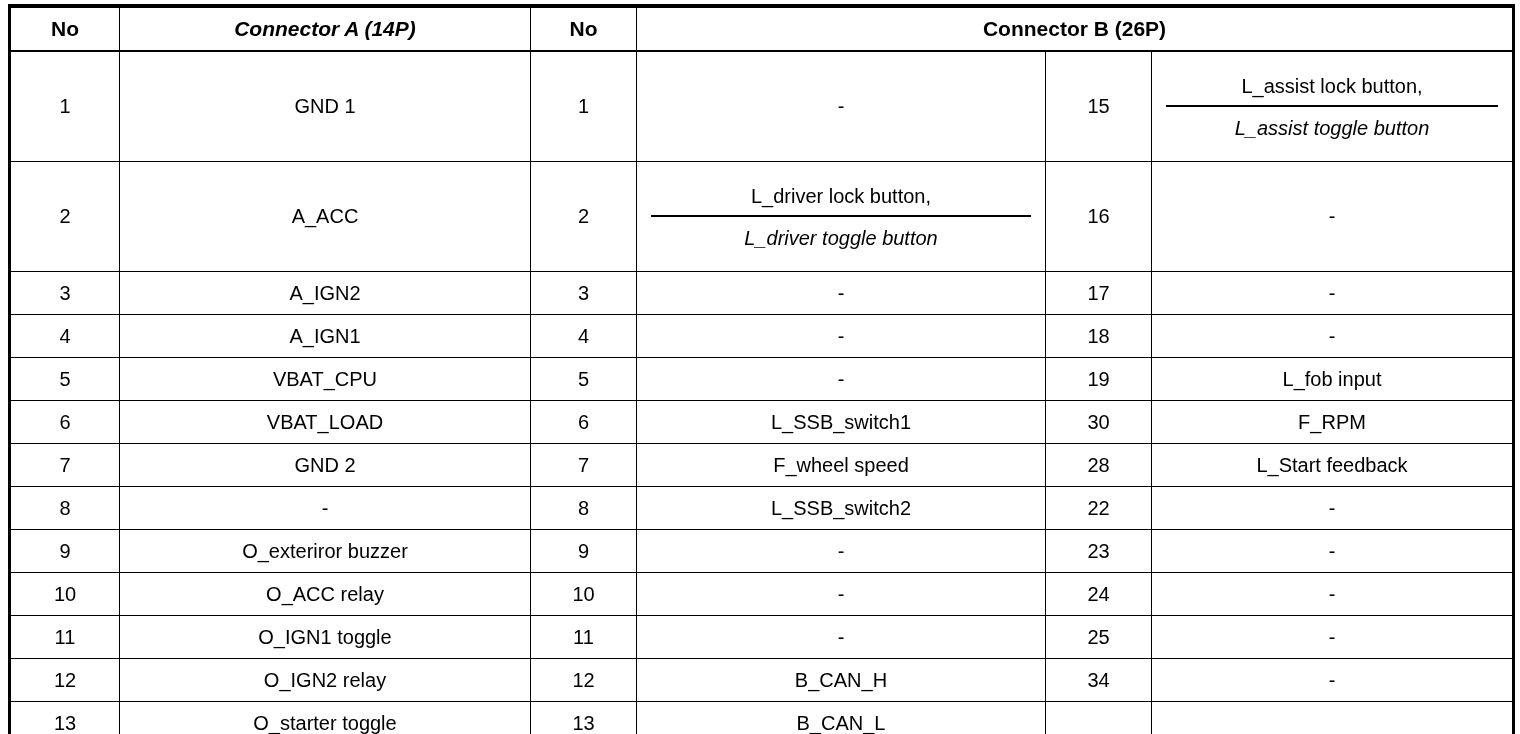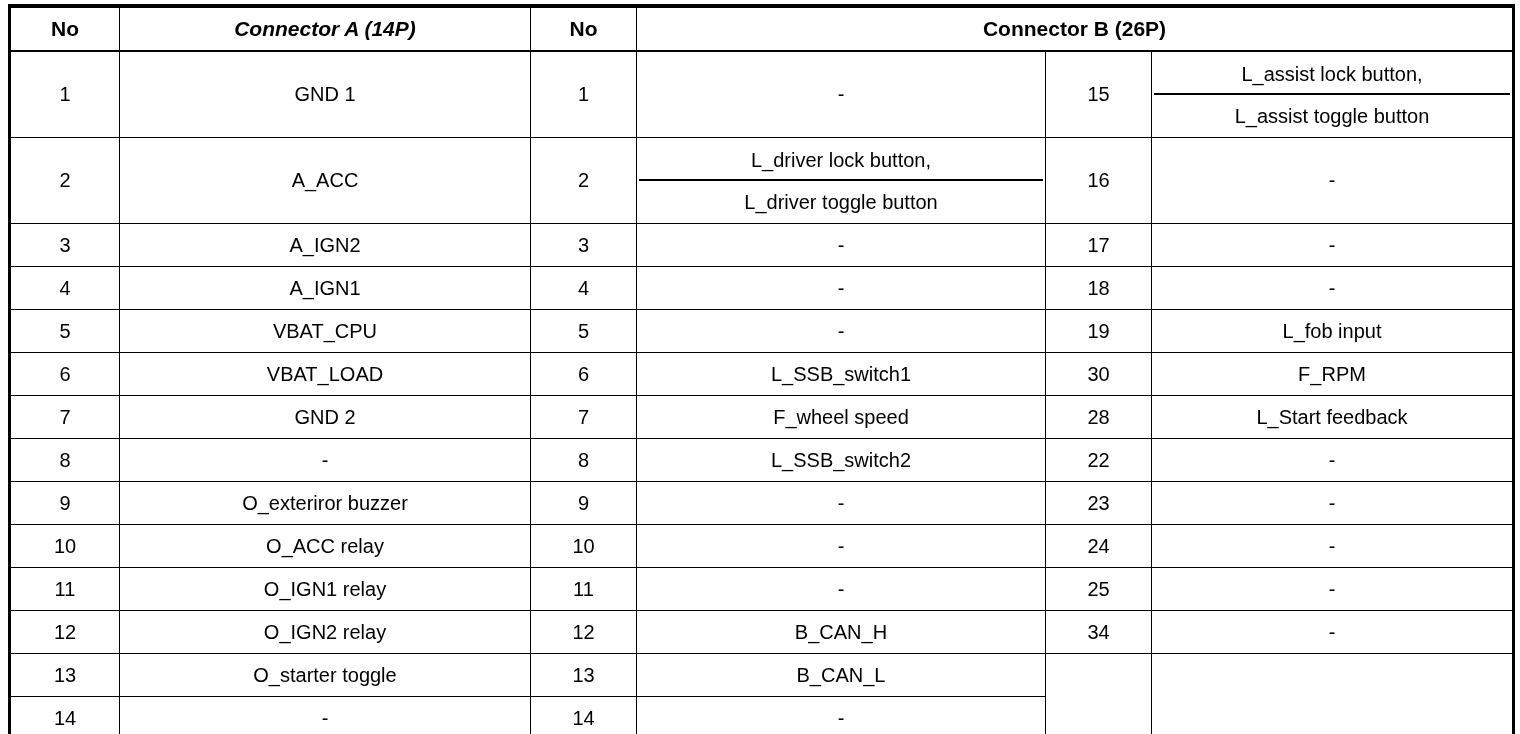--- a/index.html
+++ b/index.html
@@ -65,34 +65,35 @@
   col.c-name-b1{ width: 409px; }
   col.c-no-b2  { width: 106px; }
   col.c-name-b2{ width: 362px; }
 
   
   tr.tall td { height: 85px; }
   tr.norm td { height: 42px; }
 
   
   .split {
-    padding: 0 !important;
+    padding: 12px !important;
   }
   .split .line {
     height: 42px;
     line-height: 42px;
     box-sizing: border-box;
     padding: 0 6px;
   }
   .split .line.top {
     border-bottom: 2px solid #000;
     margin: 0 2px;
   }
   .split .line.bot {
     margin: 0 2px;
+    font-style: italic;
   }
 
   .empty { }
 </style>
 </head>
 <body>
 
 <div class="sheet">
   <table class="pinout">
     <colgroup>
@@ -204,21 +205,21 @@
         <td>10</td>
         <td>O_ACC relay</td>
         <td>10</td>
         <td>-</td>
         <td>24</td>
         <td>-</td>
       </tr>
 
       <tr class="norm">
         <td>11</td>
-        <td>O_IGN1 relay</td>
+        <td>O_IGN1 toggle</td>
         <td>11</td>
         <td>-</td>
         <td>25</td>
         <td>-</td>
       </tr>
 
       <tr class="norm">
         <td>12</td>
         <td>O_IGN2 relay</td>
         <td>12</td>

